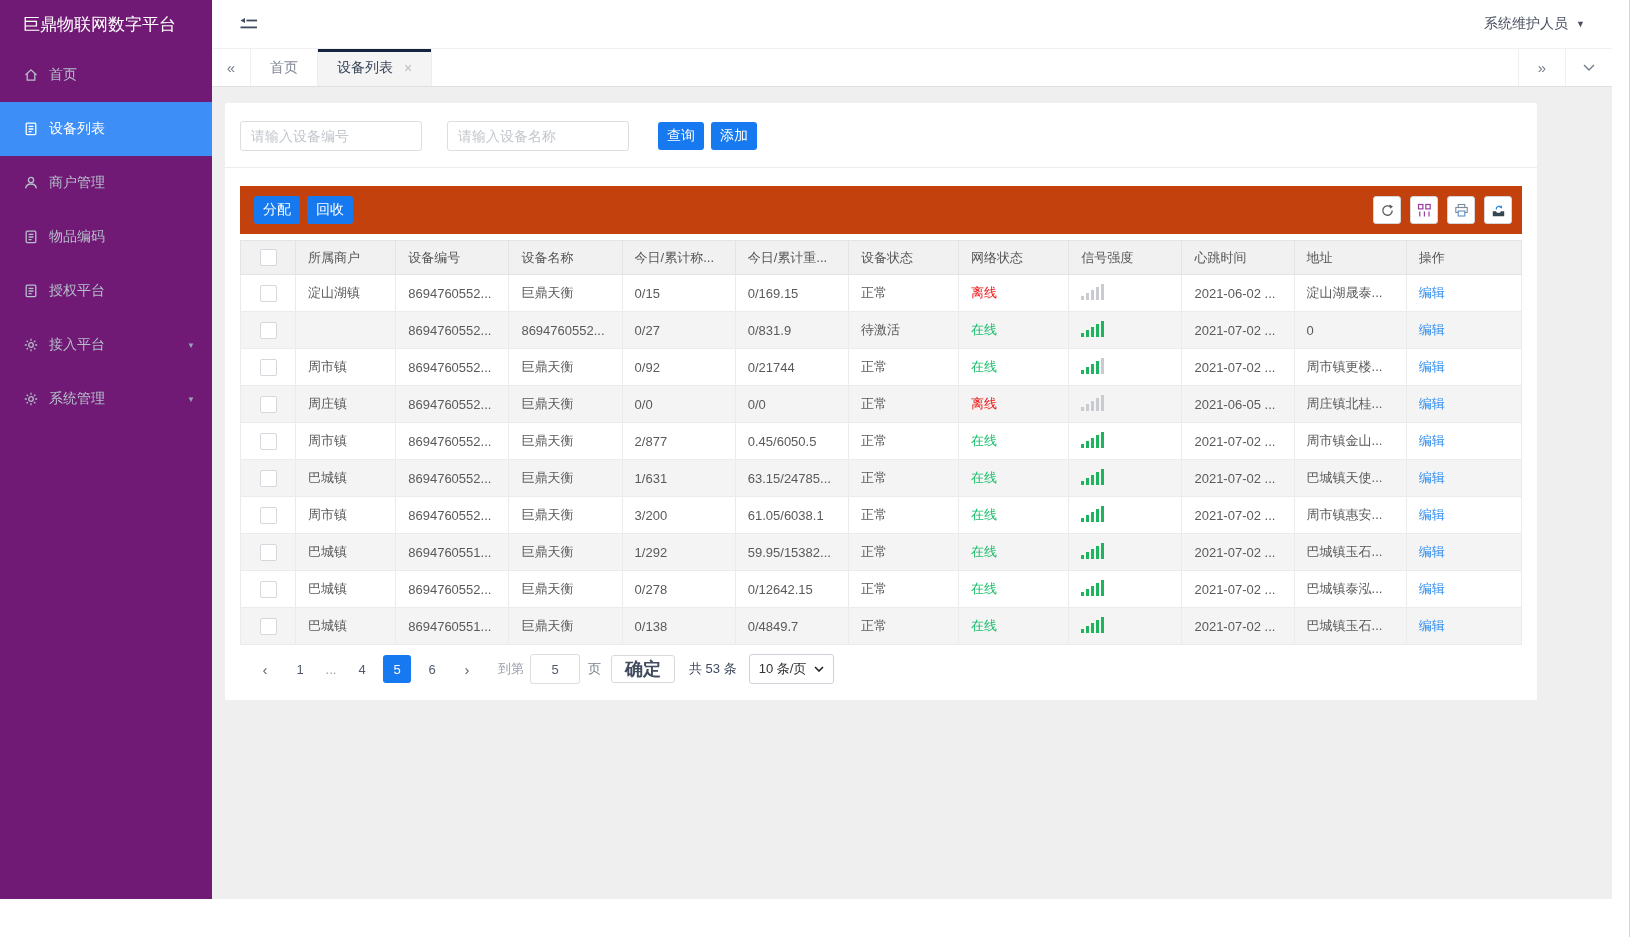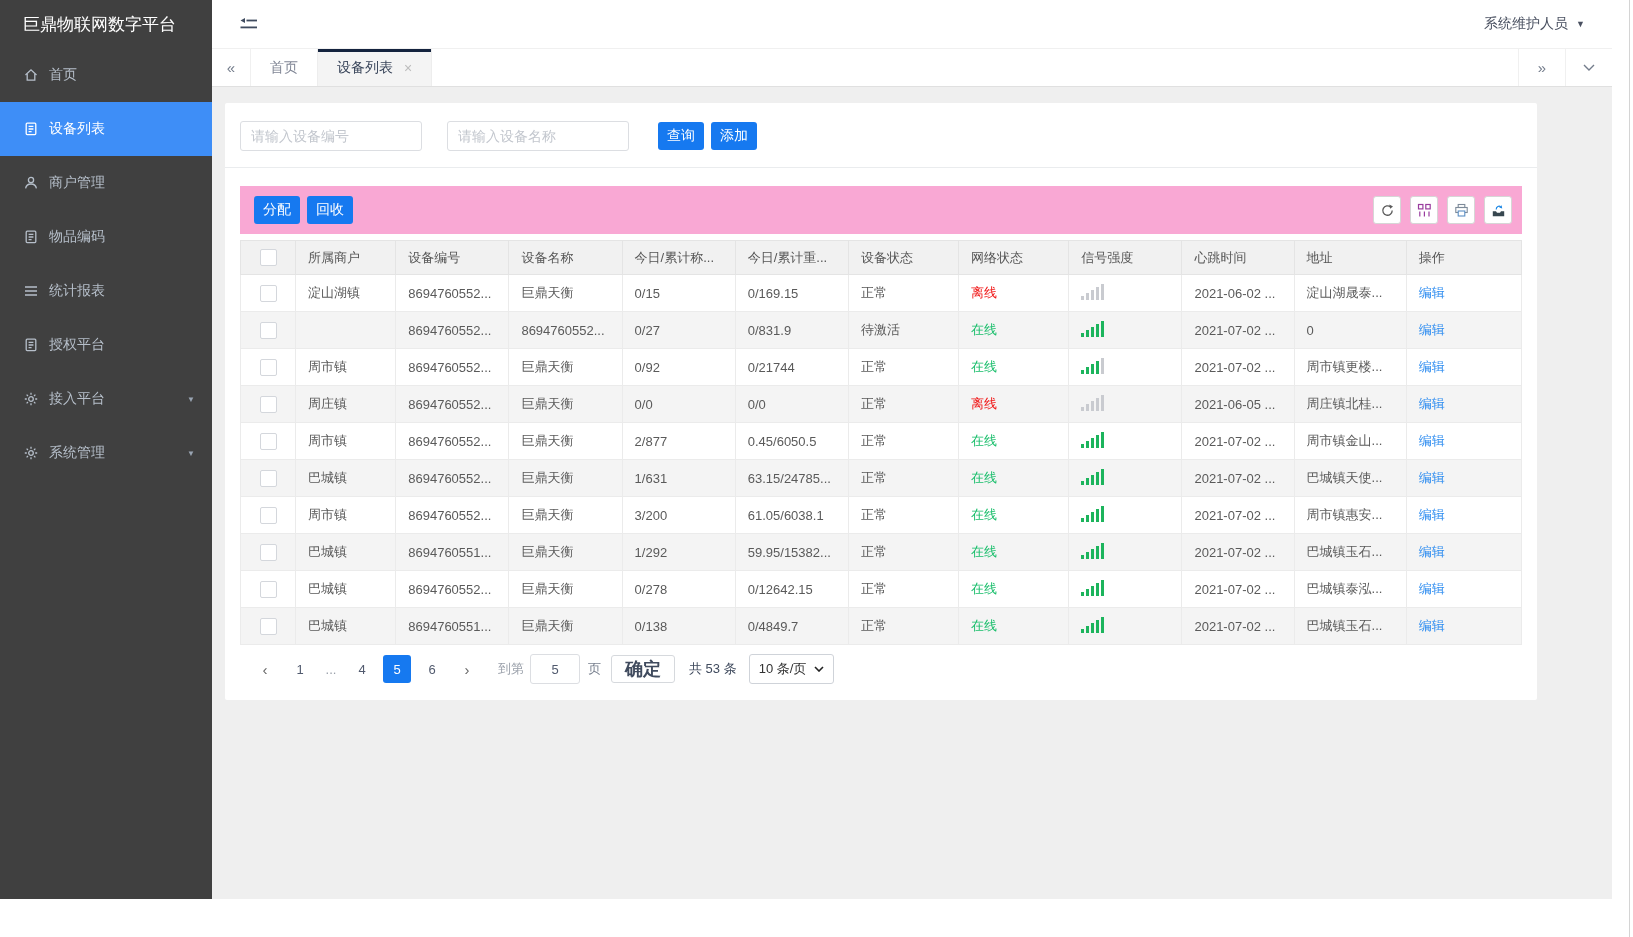--- a/index.html
+++ b/index.html
@@ -4,21 +4,21 @@
 <style>
   html,body{margin:0;padding:0;}
   body{
     width:1633px;height:937px;background:#ffffff;
     font-family:"Liberation Sans","DejaVu Sans",sans-serif;
     position:relative;overflow:hidden;color:#515a6e;
   }
   .app{display:flex;width:1612px;height:899px;}
 
   
-  .sidebar{width:212px;flex-shrink:0;background:#404040;}
+  .sidebar{width:212px;flex-shrink:0;background:#701a75;}
   .logo{height:48px;line-height:50px;padding-left:23px;font-size:17px;color:#ffffff;white-space:nowrap;}
   .side-item{height:54px;display:flex;align-items:center;padding-left:23px;color:#b6bfca;font-size:14px;cursor:pointer;position:relative;}
   .side-item .icn{width:16px;height:16px;margin-right:10px;flex-shrink:0;display:inline-flex;align-items:center;justify-content:center;}
   .side-item svg{stroke:currentColor;}
   .side-item.active{background:#3e8ef7;color:#ffffff;}
   .side-arrow{position:absolute;right:17px;top:50%;transform:translateY(-50%);font-size:8px;color:#99a4b2;}
 
   
   .main{flex:1;display:flex;flex-direction:column;background:#efefef;min-width:0;}
   .topbar{height:48px;background:#fff;display:flex;align-items:center;justify-content:space-between;padding:0 27px;}
@@ -41,21 +41,21 @@
   .search-row{display:flex;align-items:center;padding:18px 0 16px 15px;}
   .txt{width:160px;height:28px;border:1px solid #dcdee2;border-radius:3px;padding:0 10px;font-size:14px;color:#515a6e;outline:none;}
   .txt::placeholder{color:#c3c7ce;}
   .txt + .txt{margin-left:25px;}
   .btn{height:28px;padding:0 9px;border:none;border-radius:3px;background:#1679f0;color:#fff;font-size:14px;cursor:pointer;font-family:inherit;}
   .btn.q{margin-left:29px;}
   .btn + .btn{margin-left:7px;}
   .search-div{border-top:1px solid #eaecee;}
 
   .grid{margin:18px 15px 0 15px;}
-  .toolbar{height:48px;background:#f9a8d4;display:flex;align-items:center;padding:0 10px 0 14px;}
+  .toolbar{height:48px;background:#c2410c;display:flex;align-items:center;padding:0 10px 0 14px;}
   .toolbar .spacer{flex:1;}
   .icon-btn{width:26px;height:26px;border:1px solid #d6d6d6;background:#fff;border-radius:3px;display:flex;align-items:center;justify-content:center;margin-left:9px;cursor:pointer;}
 
   table{width:100%;border-collapse:collapse;table-layout:fixed;font-size:13px;color:#5a5a5a;margin-top:6px;}
   th{background:#f1f1f1;height:33px;font-weight:normal;text-align:left;padding:0 12px;color:#555;border:1px solid #e4e4e4;white-space:nowrap;overflow:hidden;}
   td{height:36px;padding:0 12px;border:1px solid #ebebeb;white-space:nowrap;overflow:hidden;}
   tbody tr:nth-child(even){background:#f4f4f4;}
   .cb{width:15px;height:15px;border:1px solid #d4d7dc;border-radius:2px;background:#fff;display:inline-block;vertical-align:middle;cursor:pointer;}
   td.c,th.c{text-align:center;padding:0;}
   .net-on{color:#19be6b;}
@@ -115,28 +115,20 @@
           <span>商户管理</span>
         </div>
         <div class="side-item">
           <span class="icn">
             <svg width="16" height="16" viewBox="0 0 16 16" fill="none" stroke-width="1.3">
               <rect x="3.2" y="2.2" width="9.6" height="11.4" rx="1"></rect>
               <path d="M5.6 5.4 H10.4 M5.6 8 H10.4 M5.6 10.6 H8.6"></path>
             </svg>
           </span>
           <span>物品编码</span>
-        </div>
-        <div class="side-item">
-          <span class="icn">
-            <svg width="16" height="16" viewBox="0 0 16 16" fill="none" stroke-width="1.3">
-              <path d="M2 4 H14 M2 8 H14 M2 12 H14"></path>
-            </svg>
-          </span>
-          <span>统计报表</span>
         </div>
         <div class="side-item">
           <span class="icn">
             <svg width="16" height="16" viewBox="0 0 16 16" fill="none" stroke-width="1.3">
               <rect x="3.2" y="2.2" width="9.6" height="11.4" rx="1"></rect>
               <path d="M5.6 5.4 H10.4 M5.6 8 H10.4 M5.6 10.6 H8.6"></path>
             </svg>
           </span>
           <span>授权平台</span>
         </div>

